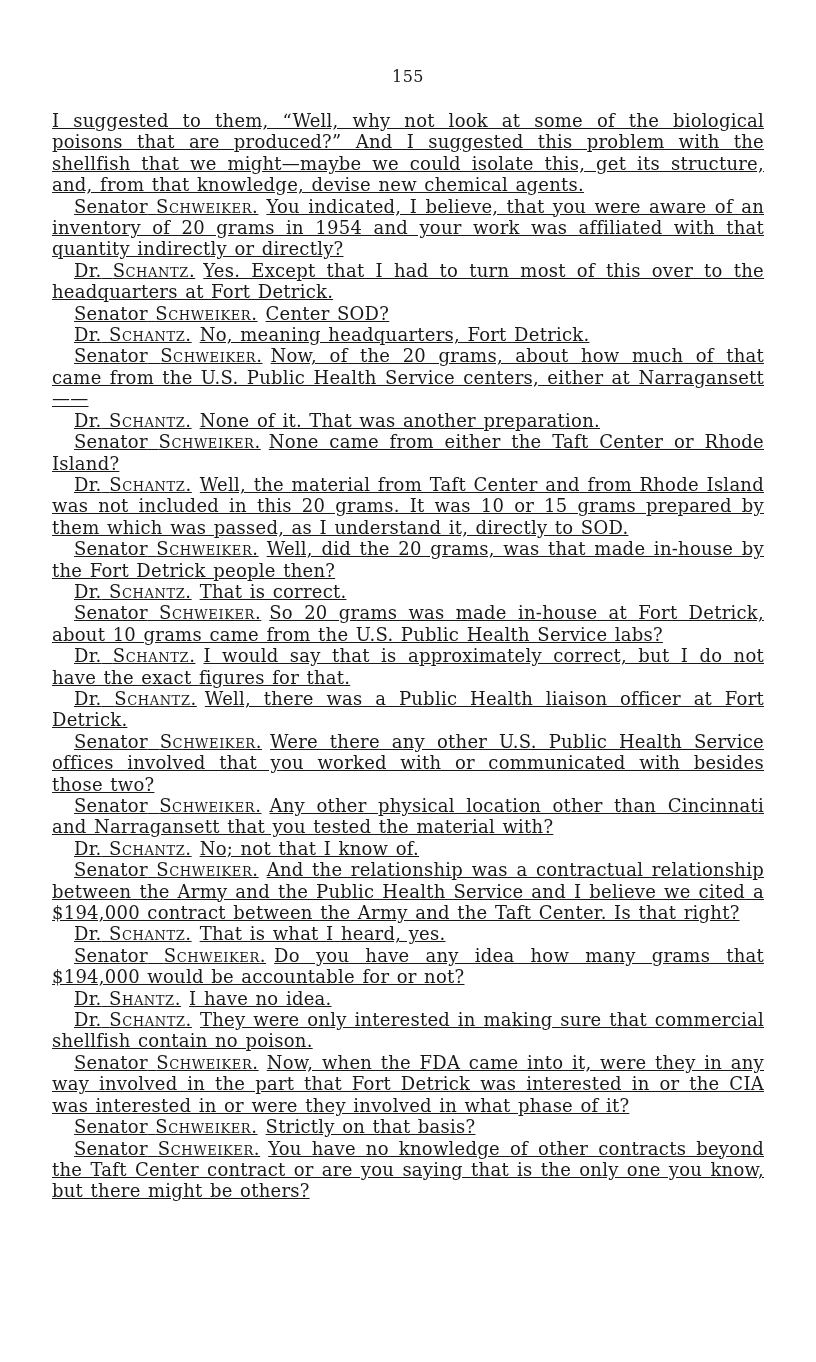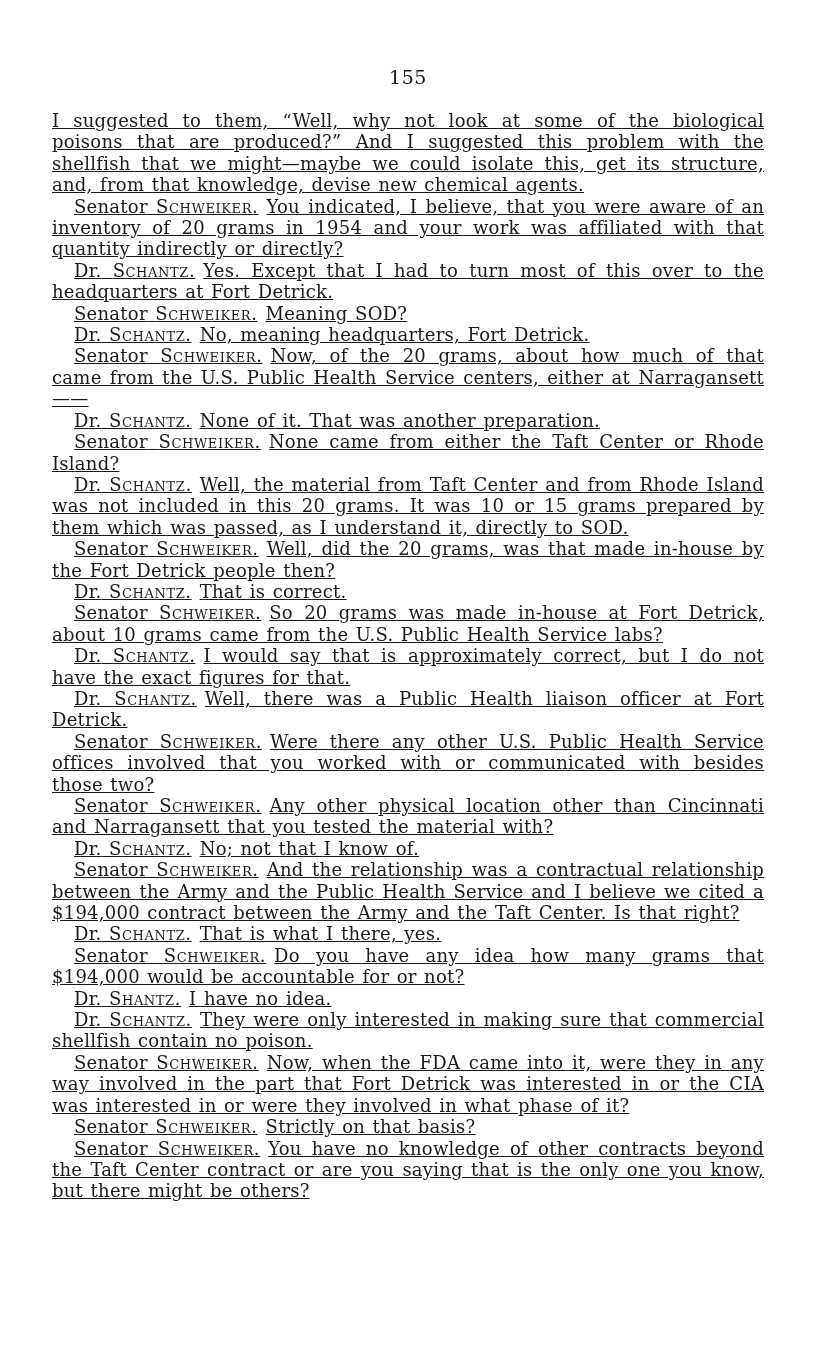--- a/index.html
+++ b/index.html
@@ -16,21 +16,21 @@
   }
   .page {
     box-sizing: border-box;
     width: 816px;
     height: 1362px;
     padding: 66px 52px 0 52px;
     background: #ffffff;
   }
   .page-number {
     text-align: center;
-    font-size: 19px;
+    font-size: 16px;
     line-height: 22px;
     letter-spacing: 0.5px;
   }
   .transcript {
     margin-top: 22px;
     font-size: 18px;
     line-height: 21.4px;
     text-align: justify;
     letter-spacing: 0.25px;
     word-spacing: 1.5px;
@@ -57,36 +57,36 @@
 </style>
 </head>
 <body>
 
 <div class="page">
   <div class="page-number">155</div>
   <div class="transcript" id="transcript">
       <p class="para continuation"><span>I suggested to them, “Well, why not look at some of the biological poisons that are produced?” And I suggested this problem with the shellfish that we might—maybe we could isolate this, get its structure, and, from that knowledge, devise new chemical agents.</span></p>
       <p class="para"><span class="speaker"><span>Senator</span> <span class="name">Schweiker.</span></span><span class="speaker-gap"></span><span>You indicated, I believe, that you were aware of an inventory of 20 grams in 1954 and your work was affiliated with that quantity indirectly or directly?</span></p>
       <p class="para"><span class="speaker"><span>Dr.</span> <span class="name">Schantz.</span></span><span class="speaker-gap"></span><span>Yes. Except that I had to turn most of this over to the headquarters at Fort Detrick.</span></p>
-      <p class="para"><span class="speaker"><span>Senator</span> <span class="name">Schweiker.</span></span><span class="speaker-gap"></span><span>Meaning SOD?</span></p>
+      <p class="para"><span class="speaker"><span>Senator</span> <span class="name">Schweiker.</span></span><span class="speaker-gap"></span><span>Center SOD?</span></p>
       <p class="para"><span class="speaker"><span>Dr.</span> <span class="name">Schantz.</span></span><span class="speaker-gap"></span><span>No, meaning headquarters, Fort Detrick.</span></p>
       <p class="para"><span class="speaker"><span>Senator</span> <span class="name">Schweiker.</span></span><span class="speaker-gap"></span><span>Now, of the 20 grams, about how much of that came from the U.S. Public Health Service centers, either at Narragansett——</span></p>
       <p class="para"><span class="speaker"><span>Dr.</span> <span class="name">Schantz.</span></span><span class="speaker-gap"></span><span>None of it. That was another preparation.</span></p>
       <p class="para"><span class="speaker"><span>Senator</span> <span class="name">Schweiker.</span></span><span class="speaker-gap"></span><span>None came from either the Taft Center or Rhode Island?</span></p>
       <p class="para"><span class="speaker"><span>Dr.</span> <span class="name">Schantz.</span></span><span class="speaker-gap"></span><span>Well, the material from Taft Center and from Rhode Island was not included in this 20 grams. It was 10 or 15 grams prepared by them which was passed, as I understand it, directly to SOD.</span></p>
       <p class="para"><span class="speaker"><span>Senator</span> <span class="name">Schweiker.</span></span><span class="speaker-gap"></span><span>Well, did the 20 grams, was that made in-house by the Fort Detrick people then?</span></p>
       <p class="para"><span class="speaker"><span>Dr.</span> <span class="name">Schantz.</span></span><span class="speaker-gap"></span><span>That is correct.</span></p>
       <p class="para"><span class="speaker"><span>Senator</span> <span class="name">Schweiker.</span></span><span class="speaker-gap"></span><span>So 20 grams was made in-house at Fort Detrick, about 10 grams came from the U.S. Public Health Service labs?</span></p>
       <p class="para"><span class="speaker"><span>Dr.</span> <span class="name">Schantz.</span></span><span class="speaker-gap"></span><span>I would say that is approximately correct, but I do not have the exact figures for that.</span></p>
       <p class="para"><span class="speaker"><span>Dr.</span> <span class="name">Schantz.</span></span><span class="speaker-gap"></span><span>Well, there was a Public Health liaison officer at Fort Detrick.</span></p>
       <p class="para"><span class="speaker"><span>Senator</span> <span class="name">Schweiker.</span></span><span class="speaker-gap"></span><span>Were there any other U.S. Public Health Service offices involved that you worked with or communicated with besides those two?</span></p>
       <p class="para"><span class="speaker"><span>Senator</span> <span class="name">Schweiker.</span></span><span class="speaker-gap"></span><span>Any other physical location other than Cincinnati and Narragansett that you tested the material with?</span></p>
       <p class="para"><span class="speaker"><span>Dr.</span> <span class="name">Schantz.</span></span><span class="speaker-gap"></span><span>No; not that I know of.</span></p>
       <p class="para"><span class="speaker"><span>Senator</span> <span class="name">Schweiker.</span></span><span class="speaker-gap"></span><span>And the relationship was a contractual relationship between the Army and the Public Health Service and I believe we cited a $194,000 contract between the Army and the Taft Center. Is that right?</span></p>
-      <p class="para"><span class="speaker"><span>Dr.</span> <span class="name">Schantz.</span></span><span class="speaker-gap"></span><span>That is what I there, yes.</span></p>
+      <p class="para"><span class="speaker"><span>Dr.</span> <span class="name">Schantz.</span></span><span class="speaker-gap"></span><span>That is what I heard, yes.</span></p>
       <p class="para"><span class="speaker"><span>Senator</span> <span class="name">Schweiker.</span></span><span class="speaker-gap"></span><span>Do you have any idea how many grams that $194,000 would be accountable for or not?</span></p>
       <p class="para"><span class="speaker"><span>Dr.</span> <span class="name">Shantz.</span></span><span class="speaker-gap"></span><span>I have no idea.</span></p>
       <p class="para"><span class="speaker"><span>Dr.</span> <span class="name">Schantz.</span></span><span class="speaker-gap"></span><span>They were only interested in making sure that commercial shellfish contain no poison.</span></p>
       <p class="para"><span class="speaker"><span>Senator</span> <span class="name">Schweiker.</span></span><span class="speaker-gap"></span><span>Now, when the FDA came into it, were they in any way involved in the part that Fort Detrick was interested in or the CIA was interested in or were they involved in what phase of it?</span></p>
       <p class="para"><span class="speaker"><span>Senator</span> <span class="name">Schweiker.</span></span><span class="speaker-gap"></span><span>Strictly on that basis?</span></p>
       <p class="para"><span class="speaker"><span>Senator</span> <span class="name">Schweiker.</span></span><span class="speaker-gap"></span><span>You have no knowledge of other contracts beyond the Taft Center contract or are you saying that is the only one you know, but there might be others?</span></p>
     </div>
 </div>
 
 </body></html>

